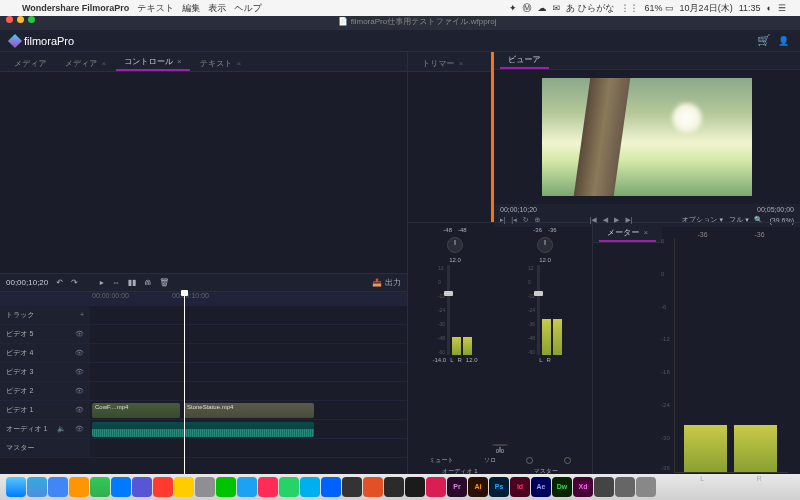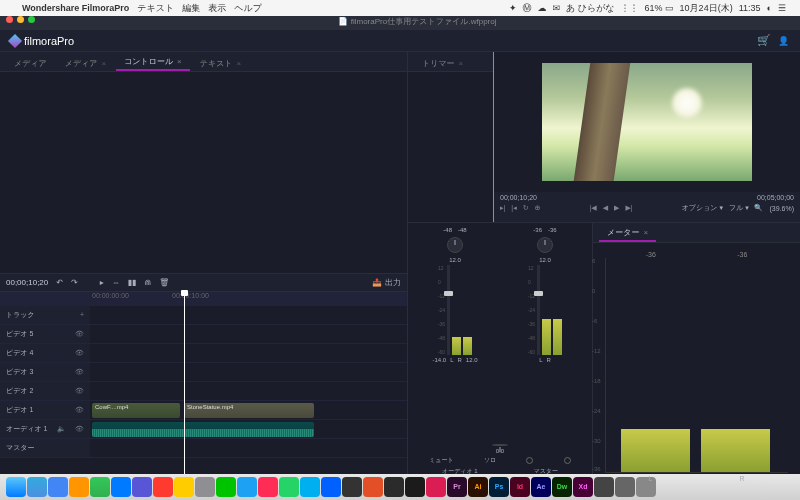--- a/index.html
+++ b/index.html
@@ -21,21 +21,21 @@
 .appbar .cart{font-size:11px;margin-right:8px}
 .main{display:flex;height:calc(500px - 16px - 14px - 22px - 26px);background:#1a1d29}
 .left-col{width:408px;display:flex;flex-direction:column;border-right:1px solid #2a2d3a}
 .right-col{flex:1;display:flex;flex-direction:column}
 .tabs{height:20px;display:flex;align-items:flex-end;gap:2px;padding:0 6px;background:#1e2130;border-bottom:1px solid #2a2d3a;font-size:8px}
 .tab{padding:2px 8px;color:#888;cursor:pointer;white-space:nowrap}
 .tab.active{color:#c8cdd8;border-bottom:2px solid #a21caf}
 .tab .x{margin-left:4px;opacity:.5}
 .panel-body{flex:1;background:#1a1d29}
 .preview-area{display:flex;height:170px}
-.trimmer{width:86px;border-right:1px solid #f97316}
+.trimmer{width:86px;border-right:3px solid #f97316}
 .viewer{flex:1;display:flex;flex-direction:column}
 .viewer-canvas{flex:1;display:flex;justify-content:center;align-items:center;background:#1a1d29;padding:8px}
 .video-frame{width:210px;height:118px;background:linear-gradient(180deg,#8aa88a 0%,#b5c99a 30%,#f0f5d0 55%,#d4e8a8 70%,#7aa870 100%);position:relative;overflow:hidden}
 .trunk{position:absolute;width:40px;height:100%;left:40px;top:0;background:linear-gradient(90deg,#5a4a3a,#8a7a5a,#6a5a4a);transform:skewX(-8deg)}
 .sun{position:absolute;width:30px;height:30px;right:50px;top:25px;background:radial-gradient(#fff,#f5f5e0 60%,transparent);border-radius:50%;filter:blur(2px)}
 .viewer-controls{height:30px;background:#1e2130;display:flex;flex-direction:column;padding:2px 6px;gap:2px}
 .vc-row{display:flex;align-items:center;gap:6px;font-size:7px}
 .vc-row .spacer{flex:1}
 .vc-btn{cursor:pointer;opacity:.7}
 .editor-panel{flex:1;display:flex;flex-direction:column;border-top:1px solid #2a2d3a}
@@ -50,21 +50,21 @@
 .track-content{flex:1;position:relative;background:#1a1d29}
 .clip{position:absolute;top:2px;height:15px;border-radius:2px;font-size:6px;color:#ddd;padding:1px 3px;overflow:hidden}
 .clip.v1{left:2px;width:88px;background:linear-gradient(#4a5a3a,#3a4a30)}
 .clip.v1b{left:94px;width:130px;background:linear-gradient(#5a5a4a,#4a4a3a)}
 .clip.audio{left:2px;width:222px;background:linear-gradient(#0a4a4a,#0a3a3a)}
 .wave{position:absolute;bottom:0;left:0;right:0;height:8px;background:repeating-linear-gradient(90deg,#2a8a7a 0 1px,#1a6a5a 1px 2px)}
 .playhead{position:absolute;left:184px;top:0;bottom:0;width:1px;background:#fff;z-index:5}
 .playhead::before{content:'';position:absolute;top:-2px;left:-3px;width:7px;height:6px;background:#fff;border-radius:1px}
 .lower-right{flex:1;display:flex;border-top:1px solid #2a2d3a}
 .mixer-panel{width:185px;border-right:1px solid #2a2d3a;display:flex;flex-direction:column}
-.meter-panel{flex:1;display:flex;flex-direction:column}
+.meter-panel{flex:1;display:flex;}
 .mixer-body{flex:1;display:flex;padding:4px 6px;gap:8px}
 .channel{flex:1;display:flex;flex-direction:column;align-items:center;gap:2px;font-size:6px}
 .knob{width:16px;height:16px;border-radius:50%;background:#2a2d3a;border:1px solid #444;margin:2px 0;position:relative}
 .knob::after{content:'';position:absolute;width:1px;height:5px;background:#aaa;left:50%;top:2px;transform:translateX(-50%)}
 .slider-col{display:flex;gap:2px;align-items:flex-end;height:90px}
 .slider-track{width:3px;height:90px;background:#2a2d3a;position:relative}
 .slider-handle{position:absolute;width:9px;height:5px;background:#ccc;left:-3px;border-radius:1px}
 .scale{display:flex;flex-direction:column;justify-content:space-between;height:90px;font-size:5px;color:#555;gap:0}
 .level-bars{display:flex;gap:2px;align-items:flex-end;height:90px}
 .level-bar{width:9px;background:linear-gradient(180deg,#c8ca4a,#8aa030);}
@@ -227,20 +227,23 @@
   </div>
 
   <div class="right-col">
     <div class="preview-area">
       <div class="trimmer">
         <div class="tabs">
             <span class="tab"><span>トリマー</span><span class="x">×</span></span>
           </div>
       </div>
       <div class="viewer">
+        <div class="tabs">
+            <span class="tab active"><span>ビューア</span></span>
+          </div>
         <div class="viewer-canvas">
           <div class="video-frame">
               <div class="trunk"></div>
               <div class="sun"></div>
             </div>
         </div>
         <div class="viewer-controls">
           <div class="vc-row">
             <span>00;00;10;20</span>
             <span class="spacer"></span>

